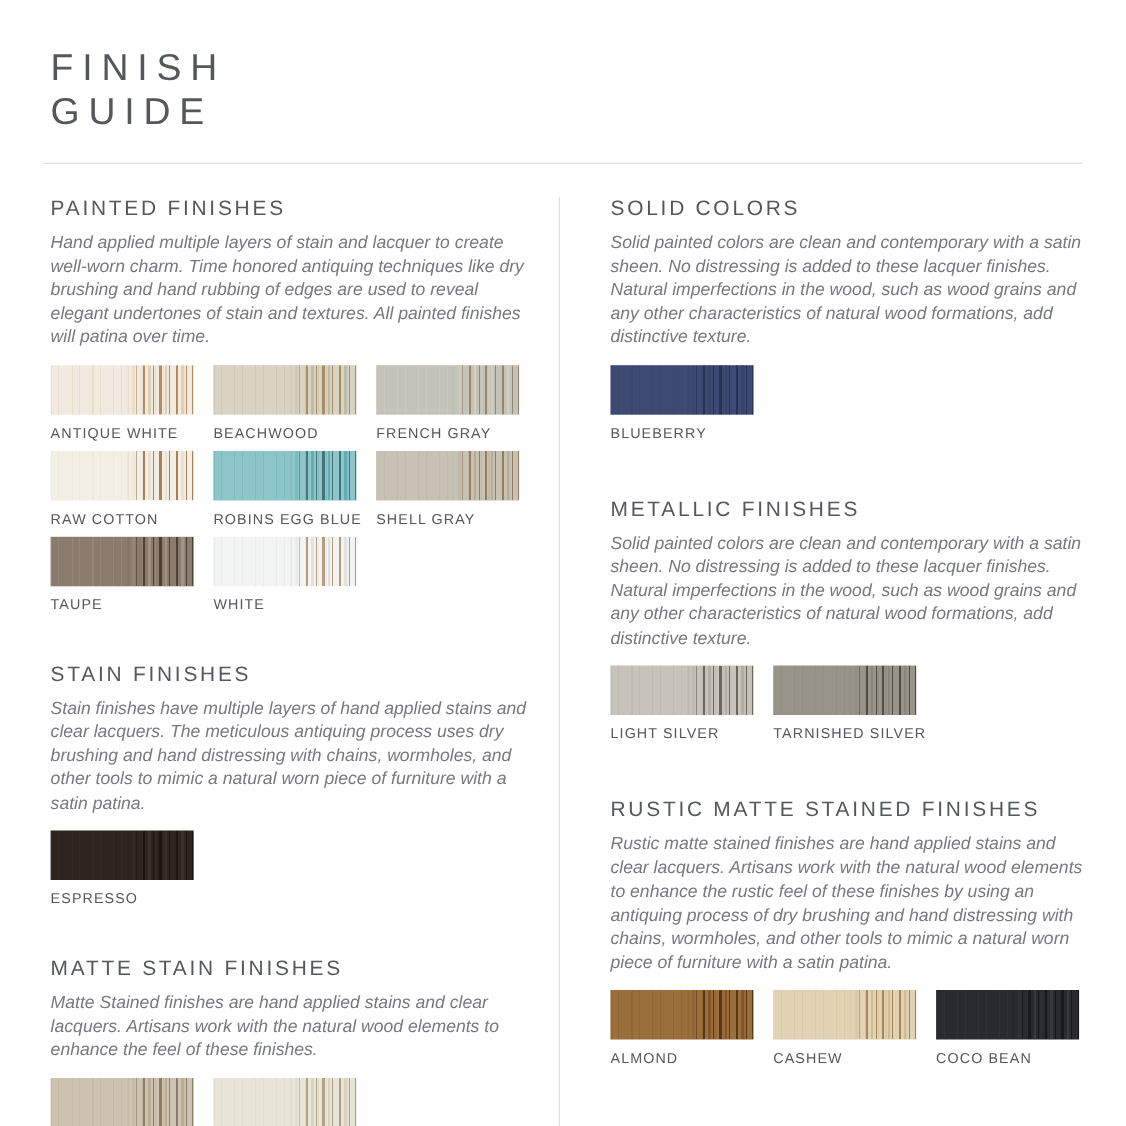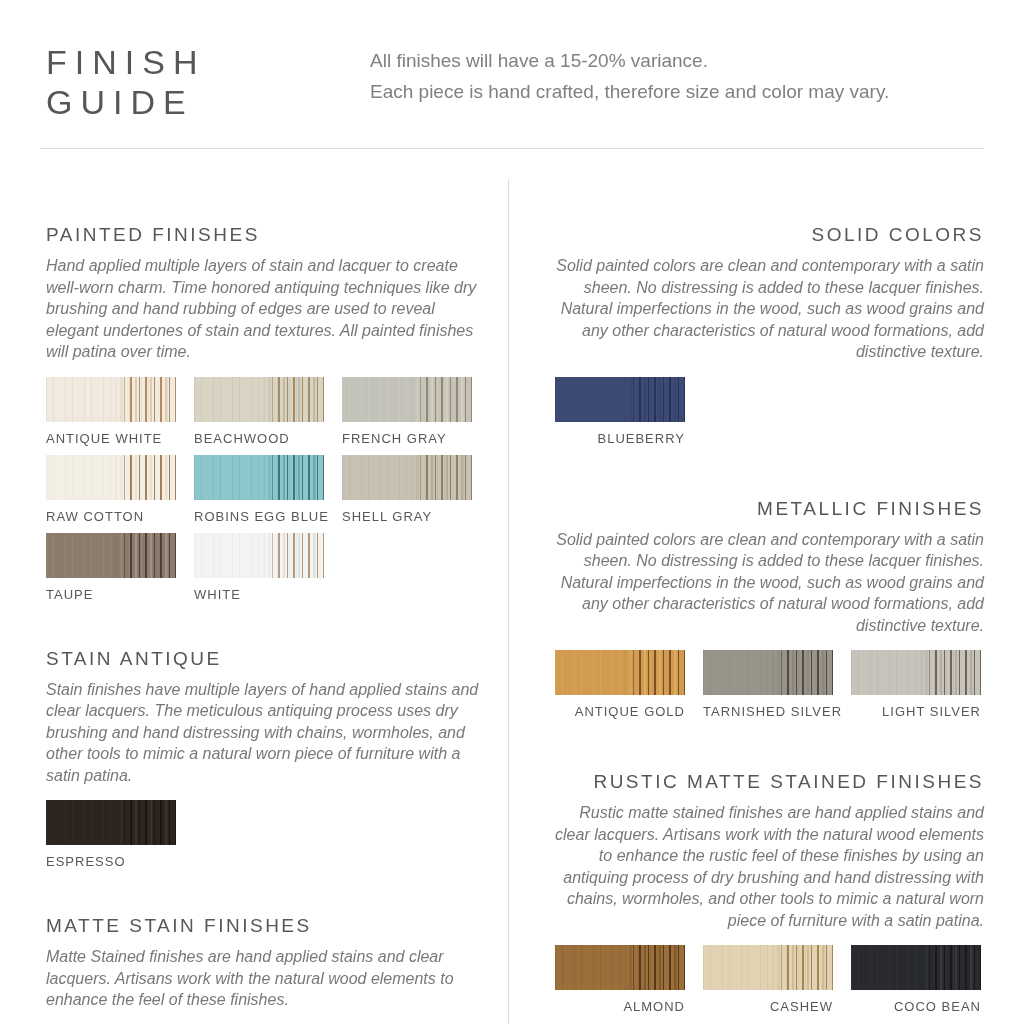--- a/index.html
+++ b/index.html
@@ -12,21 +12,21 @@
   * { margin: 0; padding: 0; box-sizing: border-box; }
   html, body { width: 1024px; height: 1024px; overflow: hidden; }
   body {
     background: var(--bg-color);
     font-family: "Liberation Sans", sans-serif;
     color: var(--body-color);
   }
   .page { padding: 42px 40px 0 46px; }
 
   
-  .header { display: flex; align-items: flex-start; }
+  .header { display: flex; align-items: center; }
   .page-title {
     font-size: 34px;
     font-weight: 500;
     letter-spacing: 8px;
     color: var(--heading-color);
     line-height: 40px;
     flex: 0 0 324px;
   }
   .subtitle {
     font-size: 19px;
@@ -41,28 +41,27 @@
     width: 944px;
   }
 
   
   .columns { display: flex; margin-top: 30px; }
   .col-left  { width: 462px; padding-right: 20px; }
   .col-right { flex: 1; border-left: 1px solid var(--divider-color); padding-left: 46px; }
 
   
   .finish-section { margin-bottom: 46px; }
-  .col-right .finish-section { margin-bottom: 52px; text-align: right; }
+  .col-right .finish-section { margin-bottom: 52px; }
   .section-title {
     font-size: 19px;
     font-weight: 500;
     letter-spacing: 2.5px;
     color: var(--heading-color);
     margin-bottom: 9px;
-    margin-top: 45px;
   }
   .section-desc {
     font-style: italic;
     font-size: 16px;
     line-height: 21.5px;
     color: var(--body-color);
     margin-bottom: 14px;
     max-width: 440px;
   }
   .col-right .section-desc { max-width: 430px; }
@@ -112,24 +111,20 @@
     white-space: nowrap;
   }
 </style>
 </head>
 <body>
 
 <div class="page">
 
   <div class="header">
     <div class="page-title">FINISH GUIDE</div>
-    <div class="subtitle">
-      <div>All finishes will have a 15-20% variance.</div>
-      <div>Each piece is hand crafted, therefore size and color may vary.</div>
-    </div>
   </div>
 
   <hr class="header-divider">
 
   <div class="columns">
 
     <div class="col-left">
 
       <section class="finish-section">
         <h2 class="section-title">PAINTED FINISHES</h2>
@@ -164,21 +159,21 @@
               <figcaption class="swatch-label">TAUPE</figcaption>
             </figure>
             <figure class="swatch-item">
               <div class="swatch" style="--base: #F2F3F3; --grain: #DCDEE0; --stripe: #B08A60;"></div>
               <figcaption class="swatch-label">WHITE</figcaption>
             </figure>
           </div>
       </section>
 
       <section class="finish-section">
-        <h2 class="section-title">STAIN ANTIQUE</h2>
+        <h2 class="section-title">STAIN FINISHES</h2>
         <p class="section-desc">Stain finishes have multiple layers of hand applied stains and clear lacquers. The meticulous antiquing process uses dry brushing and hand distressing with chains, wormholes, and other tools to mimic a natural worn piece of furniture with a satin patina.</p>
         <div class="swatch-grid">
             <figure class="swatch-item">
               <div class="swatch" style="--base: #2D2420; --grain: #3E332C; --stripe: #171210;"></div>
               <figcaption class="swatch-label">ESPRESSO</figcaption>
             </figure>
           </div>
       </section>
 
       <section class="finish-section">
@@ -207,31 +202,27 @@
               <figcaption class="swatch-label">BLUEBERRY</figcaption>
             </figure>
           </div>
       </section>
 
       <section class="finish-section">
         <h2 class="section-title">METALLIC FINISHES</h2>
         <p class="section-desc">Solid painted colors are clean and contemporary with a satin sheen. No distressing is added to these lacquer finishes. Natural imperfections in the wood, such as wood grains and any other characteristics of natural wood formations, add distinctive texture.</p>
         <div class="swatch-grid">
             <figure class="swatch-item">
-              <div class="swatch" style="--base: #D19B51; --grain: #E0B269; --stripe: #6E4318;"></div>
-              <figcaption class="swatch-label">ANTIQUE GOLD</figcaption>
+              <div class="swatch" style="--base: #C7C3BB; --grain: #B0ABA1; --stripe: #5F564A;"></div>
+              <figcaption class="swatch-label">LIGHT SILVER</figcaption>
             </figure>
             <figure class="swatch-item">
               <div class="swatch" style="--base: #99948A; --grain: #8A847A; --stripe: #453E35;"></div>
               <figcaption class="swatch-label">TARNISHED SILVER</figcaption>
             </figure>
-            <figure class="swatch-item">
-              <div class="swatch" style="--base: #C7C3BB; --grain: #B0ABA1; --stripe: #5F564A;"></div>
-              <figcaption class="swatch-label">LIGHT SILVER</figcaption>
-            </figure>
           </div>
       </section>
 
       <section class="finish-section">
         <h2 class="section-title">RUSTIC MATTE STAINED FINISHES</h2>
         <p class="section-desc">Rustic matte stained finishes are hand applied stains and clear lacquers. Artisans work with the natural wood elements to enhance the rustic feel of these finishes by using an antiquing process of dry brushing and hand distressing with chains, wormholes, and other tools to mimic a natural worn piece of furniture with a satin patina.</p>
         <div class="swatch-grid">
             <figure class="swatch-item">
               <div class="swatch" style="--base: #9B6F3C; --grain: #7E5326; --stripe: #4B2F12;"></div>
               <figcaption class="swatch-label">ALMOND</figcaption>

